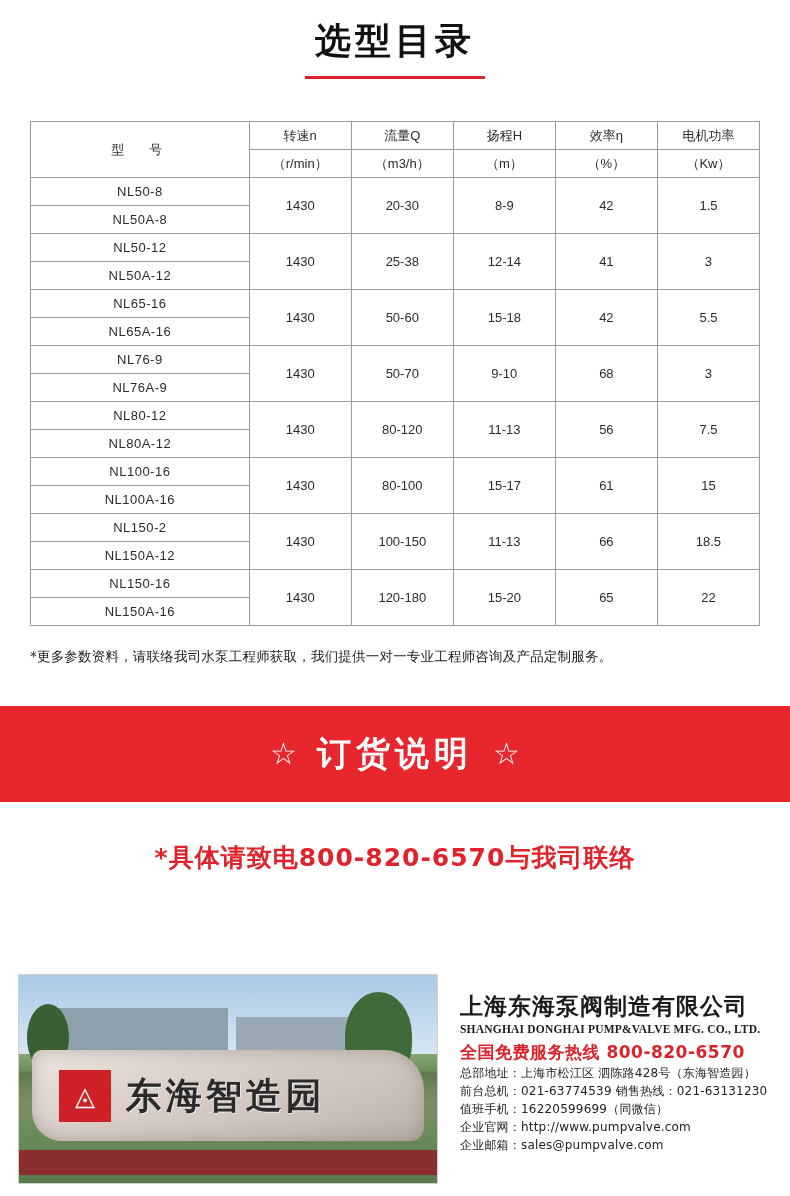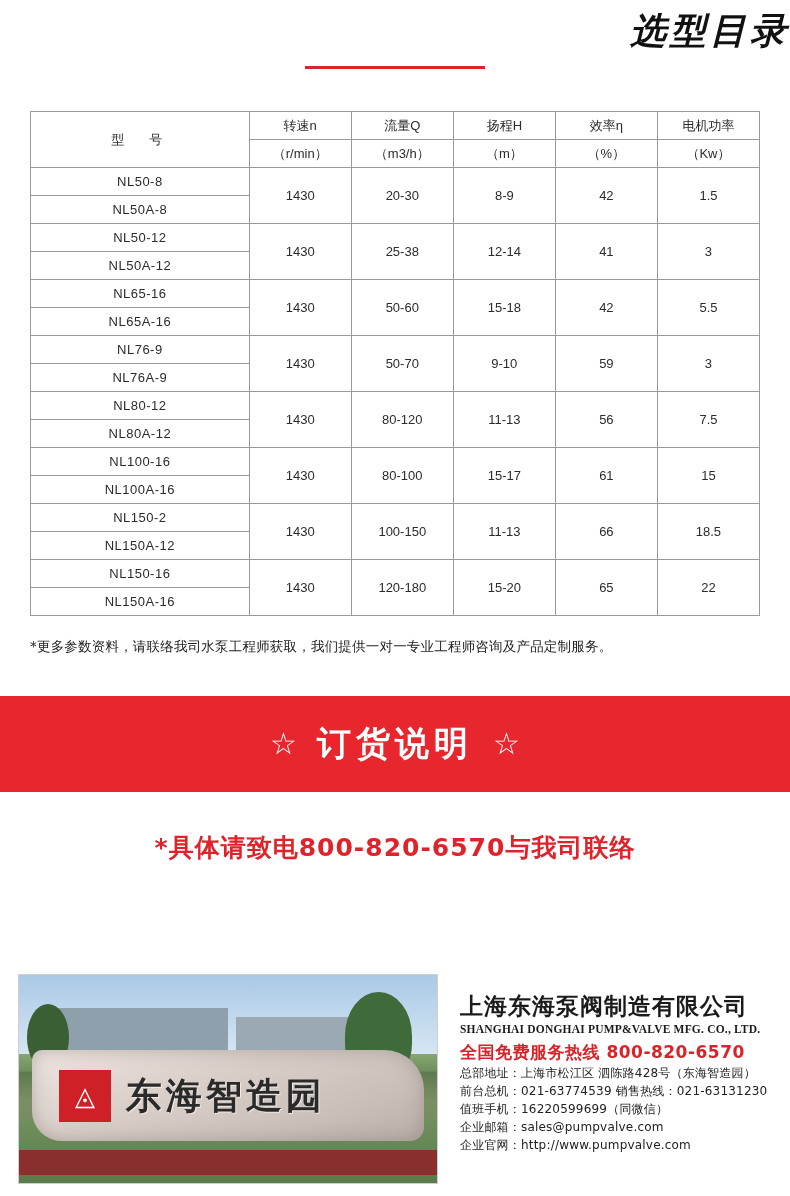--- a/index.html
+++ b/index.html
@@ -15,23 +15,22 @@
     overflow: hidden;
   }
   .page {
     position: relative;
     width: 790px;
     height: 1196px;
   }
 
   
   .title-block {
-    padding-top: 8px;
-    text-align: right;
-    font-style: italic;
+    padding-top: 18px;
+    text-align: center;
   }
   .title-text {
     font-family: "DejaVu Sans", sans-serif;
     font-size: 36px;
     font-weight: bold;
     letter-spacing: 4px;
     color: #111111;
     line-height: 46px;
   }
   .title-rule {
@@ -318,21 +317,21 @@
         </tr>
         <tr>
           <td class="model">NL65A-16</td>
         </tr>
 
         <tr>
           <td class="model">NL76-9</td>
           <td class="merged" rowspan="2">1430</td>
           <td class="merged" rowspan="2">50-70</td>
           <td class="merged" rowspan="2">9-10</td>
-          <td class="merged" rowspan="2">59</td>
+          <td class="merged" rowspan="2">68</td>
           <td class="merged" rowspan="2">3</td>
         </tr>
         <tr>
           <td class="model">NL76A-9</td>
         </tr>
 
         <tr>
           <td class="model">NL80-12</td>
           <td class="merged" rowspan="2">1430</td>
           <td class="merged" rowspan="2">80-120</td>
@@ -412,18 +411,18 @@
       </div>
     </div>
 
     <div class="company">
       <div class="company-cn">上海东海泵阀制造有限公司</div>
       <div class="company-en">SHANGHAI DONGHAI PUMP&amp;VALVE MFG. CO., LTD.</div>
       <div class="hotline">全国免费服务热线  800-820-6570</div>
       <div class="contact-line">总部地址：上海市松江区  泗陈路428号（东海智造园）</div>
       <div class="contact-line">前台总机：021-63774539    销售热线：021-63131230</div>
       <div class="contact-line">值班手机：16220599699（同微信）</div>
+      <div class="contact-line">企业官网：http://www.pumpvalve.com</div>
       <div class="contact-line">企业邮箱：sales@pumpvalve.com</div>
-      <div class="contact-line">企业官网：http://www.pumpvalve.com</div>
     </div>
   </div>
 
 </div>
 
 </body></html>

